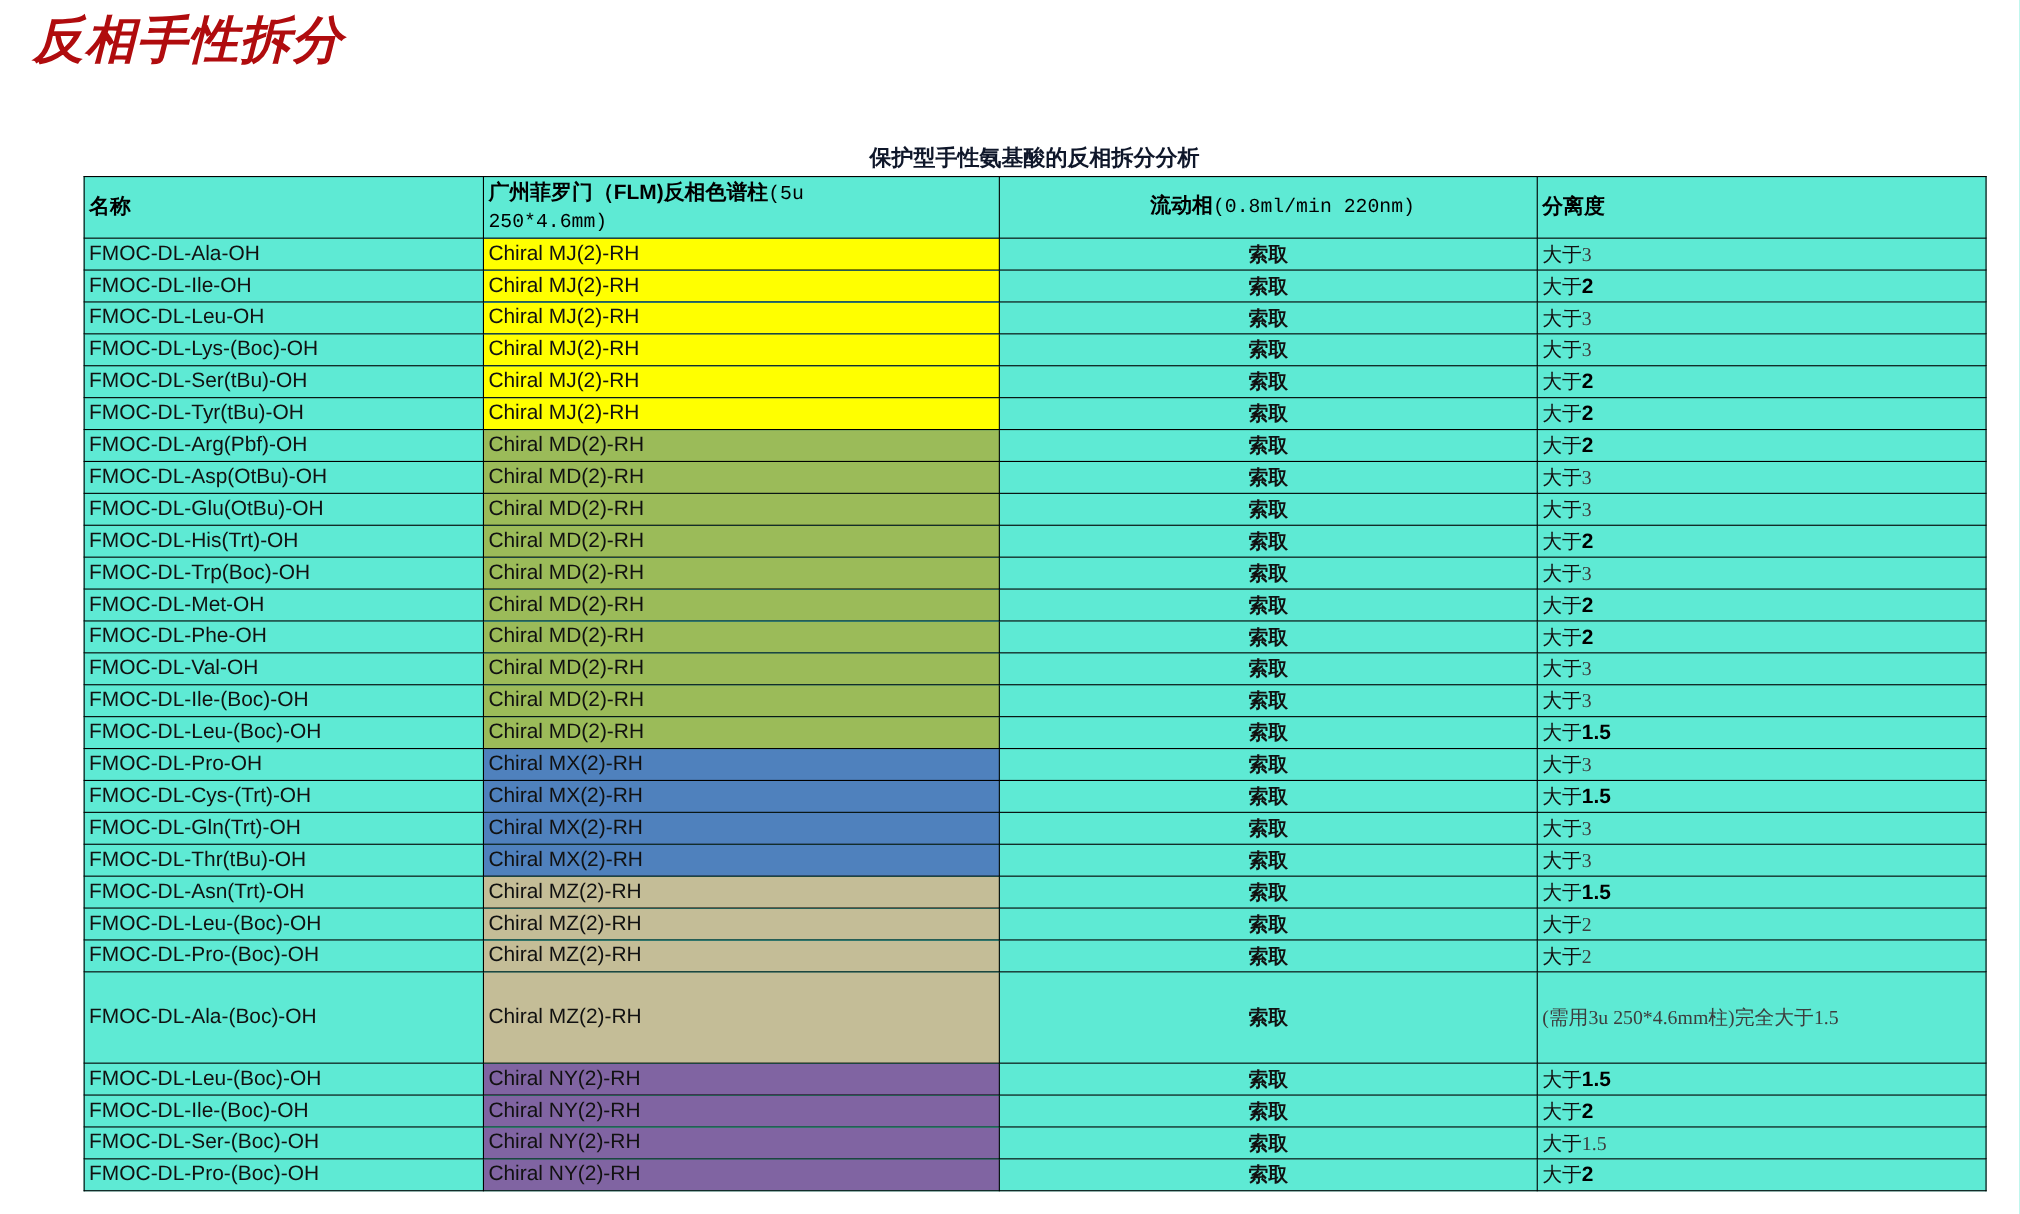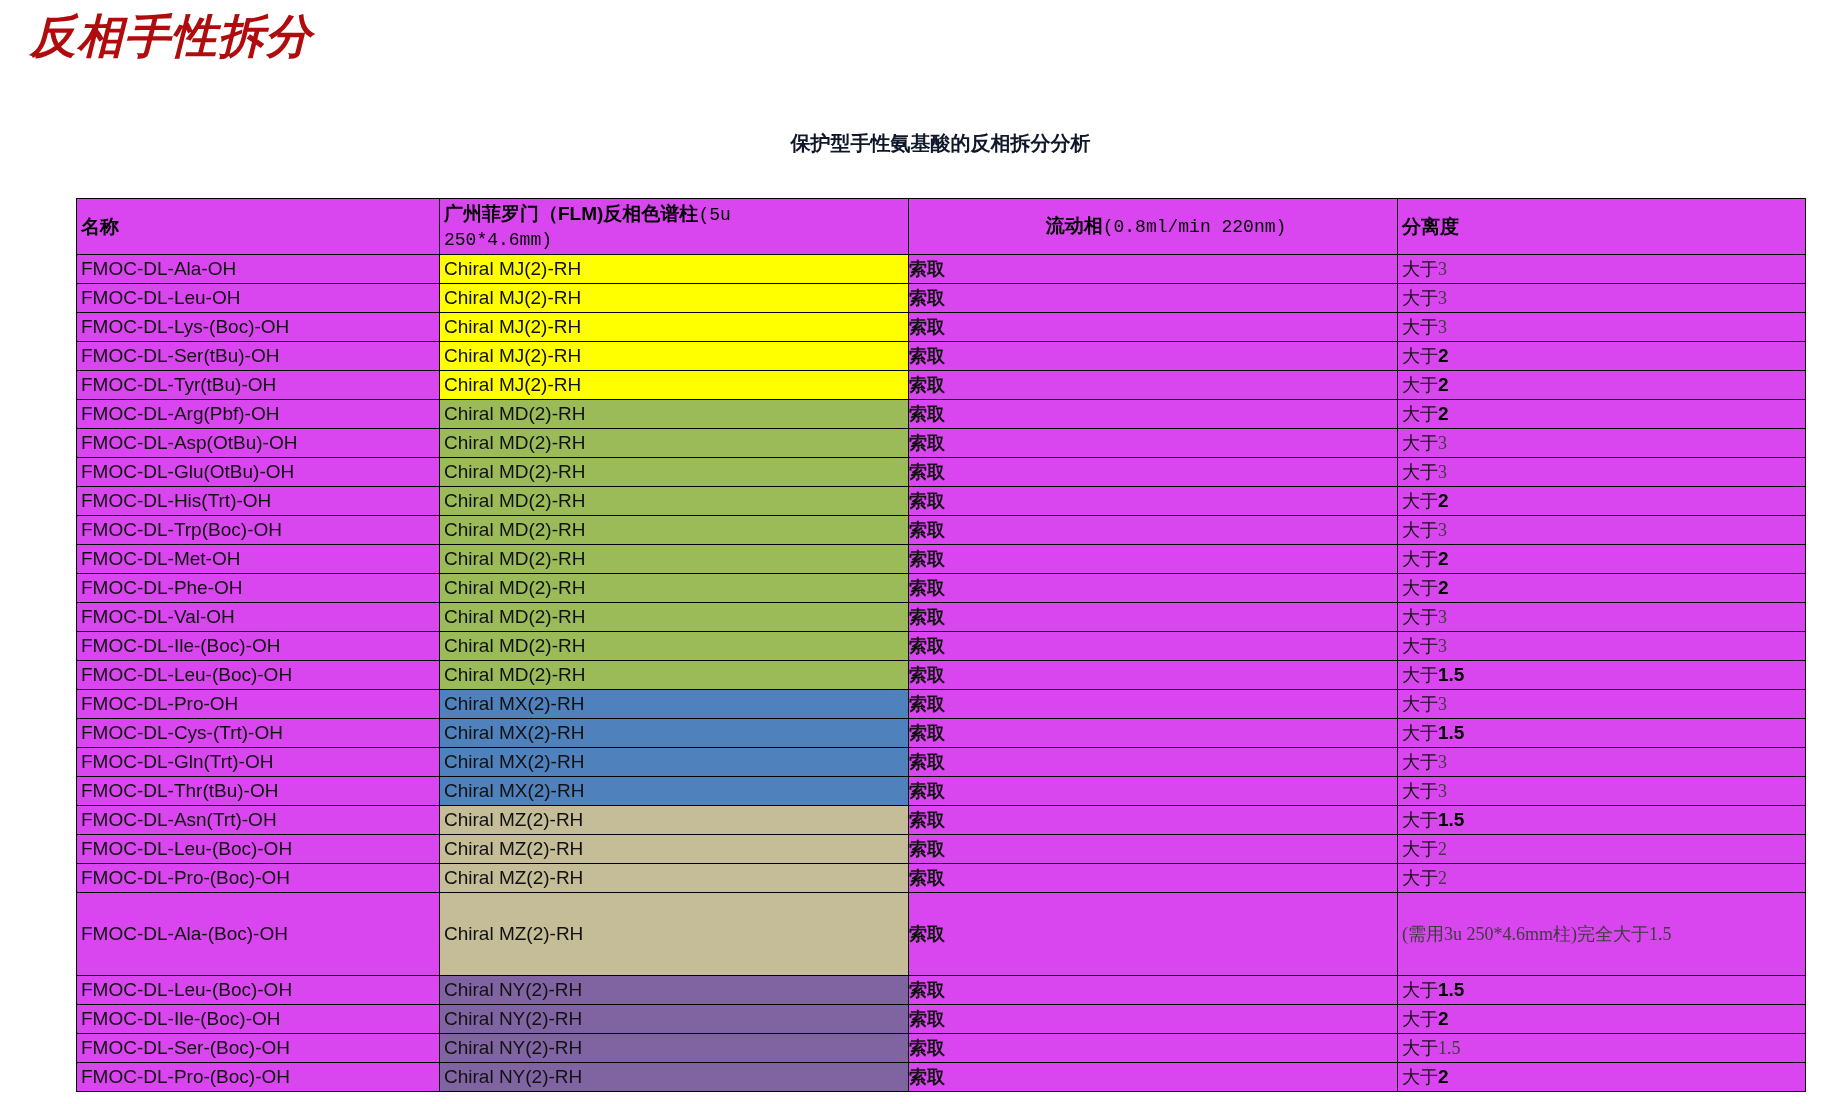--- a/index.html
+++ b/index.html
@@ -10,35 +10,35 @@
   .title{
     position:absolute;left:30px;top:6px;margin:0;
     font-size:46px;font-weight:700;letter-spacing:1px;
   }
   .caption{
     position:absolute;left:76px;top:130px;width:1729px;
     text-align:center;font-size:20px;font-weight:700;color:#0f172a;
   }
   table.grid{
     position:absolute;left:76px;top:160px;width:1729px;
-    border-collapse:collapse;table-layout:fixed;background:#d946ef;margin-top:38px;
+    border-collapse:collapse;table-layout:fixed;background:#5eead4;
   }
   .grid th,.grid td{
     border:1px solid #000;vertical-align:middle;overflow:hidden;
     white-space:nowrap;padding:0 2px 0 4px;
   }
   thead tr{height:56px;}
   tbody tr{height:29px;padding-left:35px;}
   tbody tr.tall{height:83px;}
   th{font-size:19px;font-weight:700;text-align:left;color:#000;line-height:1.25;}
   th.th-phase{text-align:center;padding-left:28px;}
   .mono{font-family:"Liberation Mono",monospace;font-weight:400;font-size:18px;}
   td.col-name{font-size:19px;}
   td.col-column{font-size:19px;}
-  td.col-phase{text-align:left;font-weight:700;font-size:18px;padding:0;}
+  td.col-phase{text-align:center;font-weight:700;font-size:18px;padding:0;}
   td.col-res{font-size:18px;}
   .num-b{font-weight:700;font-size:19px;color:#000;}
   .num-s{font-family:"Liberation Serif",serif;font-weight:400;color:#3d3d3d;}
   td.note{font-family:"Liberation Serif",serif;color:#3d3d3d;font-size:18px;}
 </style>
 </head>
 <body>
 
 <h1 class="title" style="color: rgb(176, 12, 14); font-style: italic;">反相手性拆分</h1>
 
@@ -60,20 +60,26 @@
     </tr>
   </thead>
   <tbody id="tbody">
       <tr>
     <td class="col-name">FMOC-DL-Ala-OH</td>
     <td class="col-column" style="background: rgb(255, 255, 0);">Chiral MJ(2)-RH</td>
     <td class="col-phase">索取</td>
     <td class="col-res"><span>大于</span><span class="num-s">3</span></td>
   </tr>
       <tr>
+    <td class="col-name">FMOC-DL-Ile-OH</td>
+    <td class="col-column" style="background: rgb(255, 255, 0);">Chiral MJ(2)-RH</td>
+    <td class="col-phase">索取</td>
+    <td class="col-res"><span>大于</span><span class="num-b">2</span></td>
+  </tr>
+      <tr>
     <td class="col-name">FMOC-DL-Leu-OH</td>
     <td class="col-column" style="background: rgb(255, 255, 0);">Chiral MJ(2)-RH</td>
     <td class="col-phase">索取</td>
     <td class="col-res"><span>大于</span><span class="num-s">3</span></td>
   </tr>
       <tr>
     <td class="col-name">FMOC-DL-Lys-(Boc)-OH</td>
     <td class="col-column" style="background: rgb(255, 255, 0);">Chiral MJ(2)-RH</td>
     <td class="col-phase">索取</td>
     <td class="col-res"><span>大于</span><span class="num-s">3</span></td>

